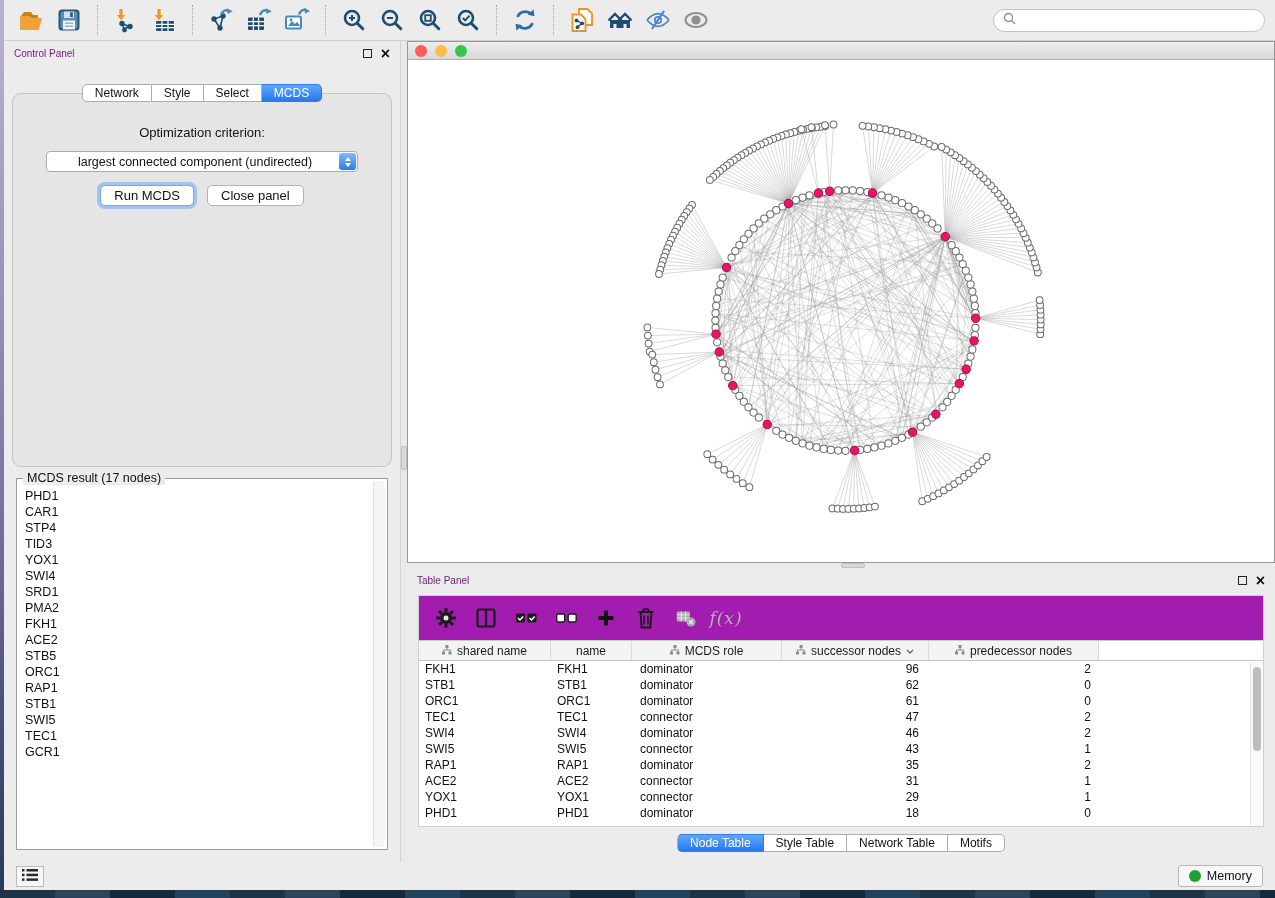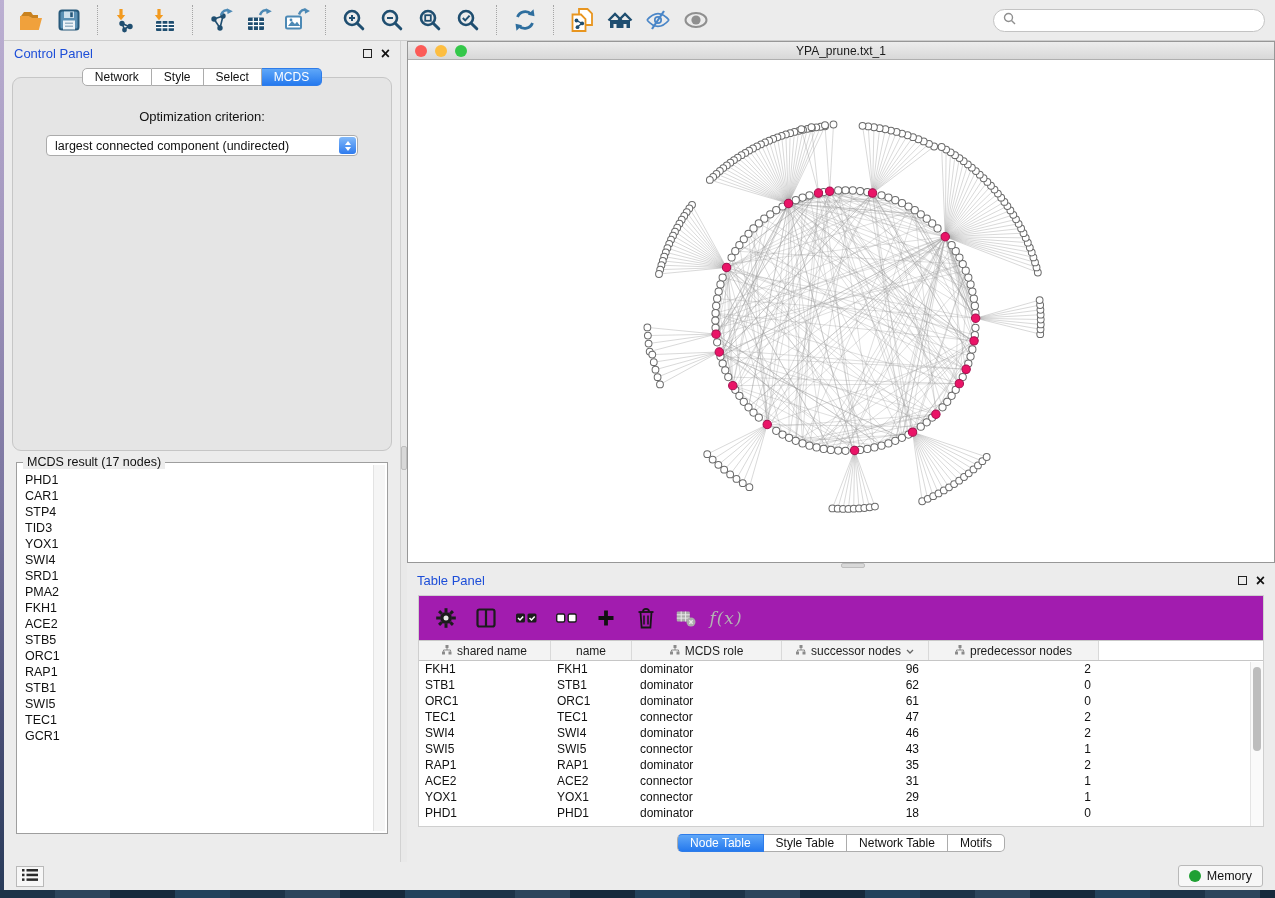--- a/index.html
+++ b/index.html
@@ -21,37 +21,37 @@
   .tsep{ width:0; height:30px; border-left:1px dotted #A5A5A5; margin:0 7px; }
   .searchbox{ margin-left:auto; width:272px; height:23px; background:#fff; border:1px solid #C3C3C3;
               border-radius:12px; display:flex; align-items:center; gap:5px; padding:0 9px; }
   .searchbox input{ border:none; outline:none; flex:1; font:12px "Liberation Sans",sans-serif; background:transparent; }
 
   .main{ flex:1; display:flex; min-height:0; }
 
   
   .control-panel{ width:396px; flex:0 0 396px; display:flex; flex-direction:column; }
   .panel-header{ height:25px; display:flex; align-items:center; padding:0 10px; }
-  .panel-title{ font-size:13px; color:#1d4ed8; }
+  .panel-title{ font-size:10px; color:#701a75; }
   .win-ctrls{ margin-left:auto; display:flex; align-items:center; gap:9px; }
   .float-ico{ width:9px; height:9px; border:1.5px solid #222; display:inline-block; }
   .close-ico{ font-weight:700; font-size:16px; line-height:12px; color:#111; }
 
-  .tabs-row{ display:flex; justify-content:center; position:relative; z-index:2; margin-top:2px; }
+  .tabs-row{ display:flex; justify-content:center; position:relative; z-index:2; margin-top:18px; }
   .seg{ height:18px; padding:0 12px; display:flex; align-items:center; font-size:12px; color:#111;
         background:#fff; border:1px solid #ACACAC; border-left:none; }
   .seg:first-child{ border-left:1px solid #ACACAC; border-radius:5px 0 0 5px; }
   .seg:last-child{ border-radius:0 5px 5px 0; }
   .seg-active{ background:linear-gradient(#5FA7F8,#2579EE); border-color:#2E7CE9; color:#fff; }
 
   .cp-body{ margin:-9px 8px 0 8px; height:374px; background:#E5E5E5; border:1px solid #C6C6C6;
             border-radius:9px; text-align:center; padding-top:31px; }
   .opt-label{ font-size:13px; color:#111; }
   .dropdown{ position:relative; margin:11px auto 0; width:312px; height:21px; background:#fff;
-             border:1px solid #ABABAB; border-radius:4px; display:flex; align-items:center; padding:0 22px 0 8px; }
+             border:1px solid #ABABAB; border-radius:4px; display:flex; align-items:center; padding:0 22px 0 8px;justify-content:center; }
   .dropdown-value{ font-size:12.5px; color:#111; white-space:nowrap; }
   .stepper{ position:absolute; right:1px; top:1px; width:17px; height:17px; border-radius:3px;
             background:linear-gradient(#82B9F9,#2E7BEE); display:flex; flex-direction:column;
             align-items:center; justify-content:center; gap:2px; }
   .tri-up{ width:0; height:0; border-left:3.5px solid transparent; border-right:3.5px solid transparent; border-bottom:4px solid #fff; }
   .tri-dn{ width:0; height:0; border-left:3.5px solid transparent; border-right:3.5px solid transparent; border-top:4px solid #fff; }
   .btn-row{ display:flex; justify-content:center; gap:13px; margin-top:13px; }
   .btn{ height:21px; padding:0 13px; background:#fff; border:1px solid #B3B3B3; border-radius:5px;
         font-size:13px; color:#111; display:flex; align-items:center; }
   .btn-focus{ border-color:#74A9F0; box-shadow:0 0 0 3px rgba(110,165,245,.55); }
@@ -281,20 +281,24 @@
             <div class="seg seg-active">MCDS</div>
           </div>
         <div class="cp-body">
           <div class="opt-label">Optimization criterion:</div>
           <div class="dropdown">
             <span class="dropdown-value">largest connected component (undirected)</span>
             <span class="stepper">
                 <span class="tri-up"></span>
                 <span class="tri-dn"></span>
               </span>
+          </div>
+          <div class="btn-row">
+            <div class="btn btn-focus">Run MCDS</div>
+            <div class="btn">Close panel</div>
           </div>
         </div>
         <div class="fieldset">
           <span class="fieldset-legend">MCDS result (17 nodes)</span>
           <div class="mcds-list" id="mcds-list">
               <div class="mcds-item">PHD1</div>
               <div class="mcds-item">CAR1</div>
               <div class="mcds-item">STP4</div>
               <div class="mcds-item">TID3</div>
               <div class="mcds-item">YOX1</div>
@@ -315,21 +319,20 @@
         </div>
       </div>
 
       <div class="v-split">
           <div class="v-handle"></div>
         </div>
 
       <div class="right-col">
         <div class="network-view">
           <div class="nv-titlebar">
-            <span class="nv-title">YPA_prune.txt_1</span>
             <span class="lights">
               <span class="light light-red"></span>
               <span class="light light-yellow"></span>
               <span class="light light-green"></span>
             </span>
           </div>
           <div class="nv-canvas">
             <svg id="net-svg" viewBox="0 0 865 501" preserveAspectRatio="none">
                 <path d="M380.0 143.2L566.8 252.7M380.0 143.2L559.7 217.1M380.0 143.2L565.2 281.8M380.0 143.2L394.1 382.7M380.0 143.2L307.8 274.6M380.0 143.2L331.0 184.8M380.0 143.2L310.3 231.1M380.0 143.2L451.6 130.8M380.0 143.2L312.1 296.0M380.0 143.2L415.2 388.2M380.0 143.2L437.0 130.0M380.0 143.2L512.2 154.0M380.0 143.2L444.3 389.8M380.0 143.2L307.8 274.6M380.0 143.2L479.9 137.3M380.0 143.2L350.4 163.1M380.0 143.2L408.1 133.3M380.0 143.2L308.8 281.8M380.0 143.2L565.2 281.8M380.0 143.2L444.3 130.2M380.0 143.2L528.9 351.9M380.0 143.2L486.7 139.9M380.0 143.2L518.1 158.4M380.0 143.2L512.2 154.0M380.0 143.2L408.1 133.3M380.0 143.2L312.1 296.0M380.0 143.2L444.3 389.8M380.0 143.2L554.1 203.6M380.0 143.2L547.1 329.2M380.0 143.2L314.3 302.9M380.0 143.2L340.1 346.6M380.0 143.2L380.6 377.1M380.0 143.2L563.7 288.9M380.0 143.2L340.1 346.6M380.0 143.2L550.8 322.9M380.0 143.2L493.4 377.1M380.0 143.2L563.7 231.1M410.0 132.8L499.9 146.2M410.0 132.8L361.8 154.0M410.0 132.8L323.2 197.1M410.0 132.8L566.2 245.4M410.0 132.8L550.8 197.1M410.0 132.8L451.6 389.2M410.0 132.8L350.4 163.1M410.0 132.8L323.2 197.1M410.0 132.8L310.3 231.1M410.0 132.8L557.1 309.7M410.0 132.8L394.1 382.7M410.0 132.8L387.3 380.1M421.2 131.0L374.1 146.2M421.2 131.0L361.8 154.0M421.2 131.0L523.6 163.1M421.2 131.0L528.9 168.1M421.2 131.0L547.1 329.2M421.2 131.0L380.6 142.9M421.2 131.0L486.7 139.9M421.2 131.0L345.1 351.9M421.2 131.0L374.1 146.2M421.2 131.0L563.7 231.1M421.2 131.0L380.6 377.1M421.2 131.0L550.8 322.9M464.0 132.8L312.1 296.0M464.0 132.8L493.4 377.1M464.0 132.8L361.8 366.0M464.0 132.8L550.8 322.9M464.0 132.8L533.9 173.4M464.0 132.8L308.8 281.8M464.0 132.8L355.9 361.6M464.0 132.8L533.9 346.6M464.0 132.8L561.9 296.0M464.0 132.8L499.9 373.8M464.0 132.8L326.9 329.2M464.0 132.8L561.9 296.0M464.0 132.8L563.7 288.9M464.0 132.8L312.1 296.0M536.6 176.4L486.7 380.1M536.6 176.4L567.0 260.0M536.6 176.4L307.2 267.3M536.6 176.4L380.6 142.9M536.6 176.4L415.2 388.2M536.6 176.4L312.1 296.0M536.6 176.4L437.0 390.0M536.6 176.4L565.2 281.8M536.6 176.4L314.3 302.9M536.6 176.4L493.4 377.1M536.6 176.4L319.9 203.6M536.6 176.4L350.4 356.9M536.6 176.4L422.4 389.2M536.6 176.4L312.1 296.0M536.6 176.4L394.1 137.3M536.6 176.4L451.6 130.8M536.6 176.4L566.8 252.7M536.6 176.4L566.2 245.4M536.6 176.4L557.1 309.7M536.6 176.4L499.9 373.8M536.6 176.4L345.1 351.9M536.6 176.4L566.8 252.7M536.6 176.4L340.1 346.6M536.6 176.4L326.9 329.2M536.6 176.4L408.1 386.7M536.6 176.4L566.8 267.3M536.6 176.4L415.2 131.8M536.6 176.4L566.2 274.6M536.6 176.4L355.9 361.6M536.6 176.4L479.9 382.7M536.6 176.4L340.1 346.6M536.6 176.4L493.4 377.1M536.6 176.4L566.8 267.3M536.6 176.4L307.0 260.0M536.6 176.4L316.9 309.7M318.2 207.1L506.2 149.9M318.2 207.1L335.4 178.9M318.2 207.1L473.0 135.1M318.2 207.1L486.7 380.1M318.2 207.1L518.1 361.6M318.2 207.1L422.4 389.2M318.2 207.1L361.8 366.0M318.2 207.1L566.2 274.6M318.2 207.1L335.4 341.1M318.2 207.1L422.4 389.2M318.2 207.1L561.9 296.0M318.2 207.1L307.8 245.4M318.2 207.1L458.8 131.8M318.2 207.1L323.2 322.9M318.2 207.1L473.0 384.9M318.2 207.1L512.2 366.0M318.2 207.1L486.7 139.9M318.2 207.1L314.3 302.9M318.2 207.1L308.8 238.2M318.2 207.1L307.8 274.6M567.0 257.7L493.4 142.9M567.0 257.7L437.0 130.0M567.0 257.7L316.9 210.3M567.0 257.7L308.8 238.2M567.0 257.7L499.9 146.2M567.0 257.7L499.9 146.2M567.0 257.7L538.6 178.9M567.0 257.7L528.9 351.9M567.0 257.7L559.7 217.1M565.4 280.3L499.9 146.2M565.4 280.3L331.0 184.8M565.4 280.3L307.2 252.7M565.4 280.3L422.4 389.2M565.4 280.3L350.4 163.1M565.4 280.3L355.9 158.4M565.4 280.3L465.9 386.7M565.4 280.3L401.0 384.9M307.7 273.6L473.0 384.9M307.7 273.6L473.0 384.9M307.7 273.6L326.9 190.8M307.7 273.6L316.9 309.7M307.7 273.6L408.1 133.3M310.9 291.4L451.6 389.2M310.9 291.4L554.1 203.6M310.9 291.4L437.0 130.0M310.9 291.4L493.4 377.1M310.9 291.4L493.4 377.1M324.4 325.0L451.6 389.2M324.4 325.0L319.9 203.6M324.4 325.0L361.8 154.0M324.4 325.0L550.8 322.9M324.4 325.0L437.0 130.0M324.4 325.0L355.9 158.4M324.4 325.0L308.8 238.2M324.4 325.0L493.4 377.1M557.5 308.7L331.0 184.8M557.5 308.7L565.2 281.8M557.5 308.7L312.1 296.0M557.5 308.7L319.9 203.6M557.5 308.7L374.1 146.2M557.5 308.7L310.3 288.9M550.7 323.0L408.1 133.3M550.7 323.0L533.9 346.6M550.7 323.0L319.9 316.4M550.7 323.0L566.2 274.6M550.7 323.0L506.2 370.1M527.3 353.5L307.2 252.7M527.3 353.5L319.9 203.6M527.3 353.5L394.1 382.7M527.3 353.5L554.1 316.4M527.3 353.5L312.1 296.0M527.3 353.5L361.8 366.0M527.3 353.5L506.2 149.9M527.3 353.5L387.3 380.1M358.8 363.8L340.1 173.4M358.8 363.8L335.4 341.1M358.8 363.8L512.2 366.0M358.8 363.8L345.1 168.1M358.8 363.8L401.0 135.1M358.8 363.8L547.1 190.8M358.8 363.8L380.6 377.1M358.8 363.8L415.2 388.2M358.8 363.8L563.7 288.9M358.8 363.8L387.3 139.9M504.0 371.4L429.7 130.2M504.0 371.4L557.1 210.3M504.0 371.4L408.1 386.7M504.0 371.4L550.8 322.9M504.0 371.4L458.8 388.2M504.0 371.4L561.9 296.0M504.0 371.4L458.8 131.8M446.1 389.7L565.2 281.8M446.1 389.7L415.2 131.8M446.1 389.7L310.3 288.9M446.1 389.7L340.1 173.4M446.1 389.7L401.0 384.9M340.1 346.6L415.2 388.2M422.4 130.8L499.9 373.8M307.8 245.4L523.6 163.1M408.1 386.7L312.1 224.0M533.9 346.6L559.7 302.9M512.2 154.0L543.0 184.8M408.1 133.3L307.8 274.6M340.1 173.4L543.0 335.2M518.1 361.6L308.8 281.8M543.0 335.2L415.2 131.8M307.2 252.7L550.8 322.9M374.1 373.8L473.0 384.9M374.1 146.2L543.0 335.2M563.7 288.9L506.2 370.1M567.0 260.0L506.2 149.9M437.0 390.0L543.0 184.8M550.8 197.1L547.1 329.2M422.4 130.8L326.9 329.2M429.7 130.2L465.9 386.7M408.1 386.7L559.7 217.1M314.3 217.1L565.2 281.8M345.1 168.1L465.9 386.7M387.3 380.1L422.4 130.8M307.2 252.7L543.0 184.8M307.8 245.4L319.9 203.6M310.3 288.9L506.2 149.9M451.6 389.2L401.0 135.1M387.3 380.1L499.9 373.8M563.7 231.1L493.4 142.9M408.1 386.7L538.6 341.1M415.2 131.8L506.2 370.1M355.9 361.6L380.6 142.9M566.2 274.6L387.3 380.1M437.0 130.0L307.8 274.6M557.1 210.3L307.2 267.3M323.2 197.1L458.8 388.2M506.2 149.9L429.7 389.8M499.9 146.2L451.6 130.8M479.9 137.3L528.9 351.9M307.8 245.4L319.9 316.4M394.1 382.7L499.9 146.2M307.8 274.6L554.1 203.6M326.9 329.2L408.1 386.7M506.2 370.1L557.1 210.3M316.9 309.7L350.4 163.1M559.7 217.1L550.8 322.9M422.4 130.8L512.2 154.0M415.2 131.8L367.8 149.9M465.9 386.7L493.4 377.1M518.1 361.6L451.6 389.2M401.0 384.9L518.1 361.6M350.4 356.9L394.1 382.7M387.3 380.1L394.1 137.3M331.0 184.8L361.8 366.0M380.6 142.9L444.3 130.2M307.2 252.7L326.9 329.2M374.1 373.8L323.2 197.1M401.0 384.9L444.3 130.2M422.4 389.2L307.8 274.6M316.9 210.3L340.1 173.4M486.7 380.1L533.9 173.4M554.1 203.6L326.9 190.8" stroke="#9a9a9a" stroke-opacity="0.45" stroke-width="0.7" fill="none"></path>
                 <path d="M380.0 143.2L416.6 66.1M380.0 143.2L412.2 66.6M380.0 143.2L407.8 67.2M380.0 143.2L403.4 67.9M380.0 143.2L399.0 68.7M380.0 143.2L394.6 69.7M380.0 143.2L390.3 70.7M380.0 143.2L386.0 71.8M380.0 143.2L381.7 73.0M380.0 143.2L377.4 74.3M380.0 143.2L373.2 75.7M380.0 143.2L369.0 77.2M380.0 143.2L364.8 78.8M380.0 143.2L360.7 80.5M380.0 143.2L356.6 82.3M380.0 143.2L352.6 84.2M380.0 143.2L348.6 86.2M380.0 143.2L344.6 88.3M380.0 143.2L340.7 90.4M380.0 143.2L336.9 92.7M380.0 143.2L333.1 95.0M380.0 143.2L329.3 97.4M380.0 143.2L325.6 99.9M380.0 143.2L322.0 102.5M380.0 143.2L318.4 105.2M380.0 143.2L314.9 107.9M380.0 143.2L311.5 110.8M380.0 143.2L308.1 113.7M380.0 143.2L304.8 116.7M380.0 143.2L301.5 119.7M410.0 132.8L403.0 67.0M410.0 132.8L392.9 69.0M421.2 131.0L425.0 64.4M421.2 131.0L416.5 65.1M464.0 132.8L525.5 86.3M464.0 132.8L520.4 83.7M464.0 132.8L515.1 81.3M464.0 132.8L509.8 79.1M464.0 132.8L504.4 77.0M464.0 132.8L499.0 75.1M464.0 132.8L493.5 73.4M464.0 132.8L488.0 71.8M464.0 132.8L482.4 70.4M464.0 132.8L476.8 69.1M464.0 132.8L471.1 68.0M464.0 132.8L465.4 67.1M464.0 132.8L459.7 66.3M464.0 132.8L454.0 65.7M536.6 176.4L629.1 212.1M536.6 176.4L627.8 207.0M536.6 176.4L626.3 202.0M536.6 176.4L624.7 197.0M536.6 176.4L623.0 192.1M536.6 176.4L621.1 187.2M536.6 176.4L619.1 182.3M536.6 176.4L617.0 177.5M536.6 176.4L614.8 172.8M536.6 176.4L612.4 168.1M536.6 176.4L609.9 163.5M536.6 176.4L607.3 159.0M536.6 176.4L604.6 154.5M536.6 176.4L601.7 150.1M536.6 176.4L598.7 145.8M536.6 176.4L595.7 141.6M536.6 176.4L592.5 137.4M536.6 176.4L589.2 133.3M536.6 176.4L585.8 129.3M536.6 176.4L582.3 125.5M536.6 176.4L578.7 121.7M536.6 176.4L574.9 118.0M536.6 176.4L571.1 114.4M536.6 176.4L567.2 110.9M536.6 176.4L563.2 107.5M536.6 176.4L559.2 104.2M536.6 176.4L555.0 101.0M536.6 176.4L550.8 97.9M536.6 176.4L546.4 95.0M536.6 176.4L542.0 92.1M536.6 176.4L537.5 89.4M536.6 176.4L533.0 86.8M318.2 207.1L283.7 144.5M318.2 207.1L281.0 148.1M318.2 207.1L278.4 151.8M318.2 207.1L275.9 155.6M318.2 207.1L273.4 159.4M318.2 207.1L271.1 163.3M318.2 207.1L268.9 167.3M318.2 207.1L266.7 171.3M318.2 207.1L264.7 175.3M318.2 207.1L262.7 179.4M318.2 207.1L260.9 183.5M318.2 207.1L259.1 187.7M318.2 207.1L257.5 191.9M318.2 207.1L255.9 196.2M318.2 207.1L254.5 200.5M318.2 207.1L253.1 204.8M318.2 207.1L251.9 209.2M318.2 207.1L250.7 213.6M567.0 257.7L631.5 273.6M567.0 257.7L631.8 268.7M567.0 257.7L632.0 263.9M567.0 257.7L632.0 259.0M567.0 257.7L631.9 254.2M567.0 257.7L631.7 249.3M567.0 257.7L631.4 244.5M567.0 257.7L630.9 239.6M307.7 273.6L239.1 266.9M307.7 273.6L239.6 275.0M307.7 273.6L240.3 283.0M307.7 273.6L241.4 291.0M310.9 291.4L244.0 294.0M310.9 291.4L245.5 301.6M310.9 291.4L247.2 309.1M310.9 291.4L249.3 316.5M310.9 291.4L251.7 323.8M358.8 363.8L298.9 393.4M358.8 363.8L304.3 398.8M358.8 363.8L310.0 404.0M358.8 363.8L315.8 408.9M358.8 363.8L321.8 413.6M358.8 363.8L328.1 418.1M358.8 363.8L334.4 422.3M358.8 363.8L341.0 426.3M446.1 389.7L423.9 447.5M446.1 389.7L429.2 447.8M446.1 389.7L434.5 448.0M446.1 389.7L439.9 448.0M446.1 389.7L445.2 447.8M446.1 389.7L450.5 447.5M446.1 389.7L455.8 447.1M446.1 389.7L461.1 446.4M446.1 389.7L466.4 445.7M504.0 371.4L513.6 440.4M504.0 371.4L519.1 438.0M504.0 371.4L524.6 435.3M504.0 371.4L529.9 432.6M504.0 371.4L535.2 429.6M504.0 371.4L540.4 426.5M504.0 371.4L545.5 423.2M504.0 371.4L550.5 419.8M504.0 371.4L555.4 416.2M504.0 371.4L560.1 412.5M504.0 371.4L564.8 408.6M504.0 371.4L569.3 404.6M504.0 371.4L573.7 400.4M504.0 371.4L578.0 396.2" stroke="#9a9a9a" stroke-opacity="0.55" stroke-width="0.7" fill="none"></path>

